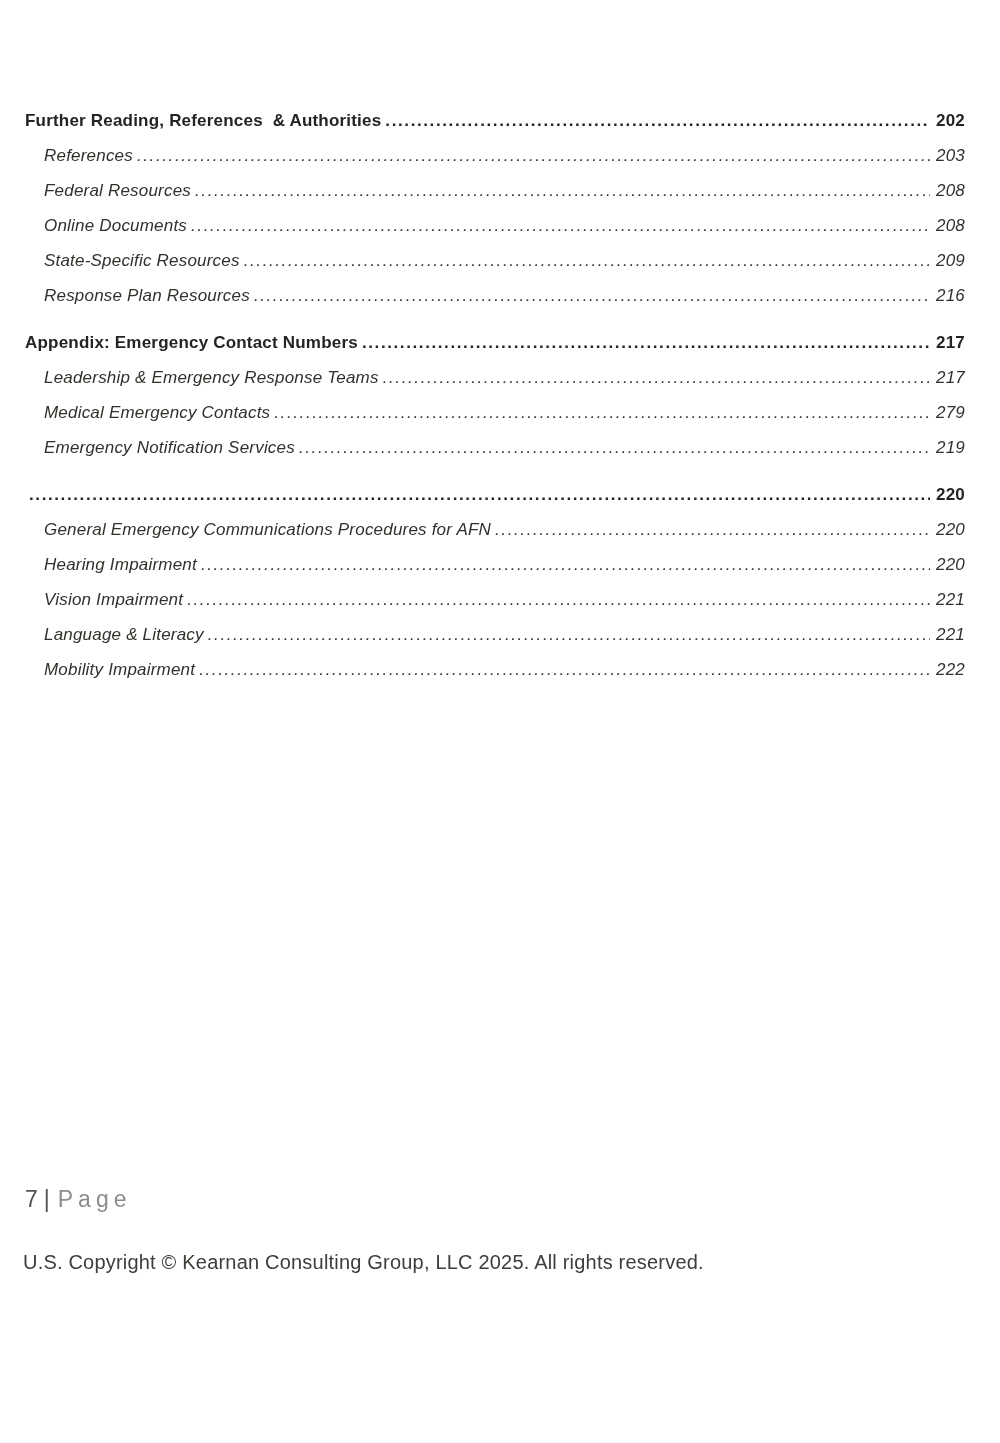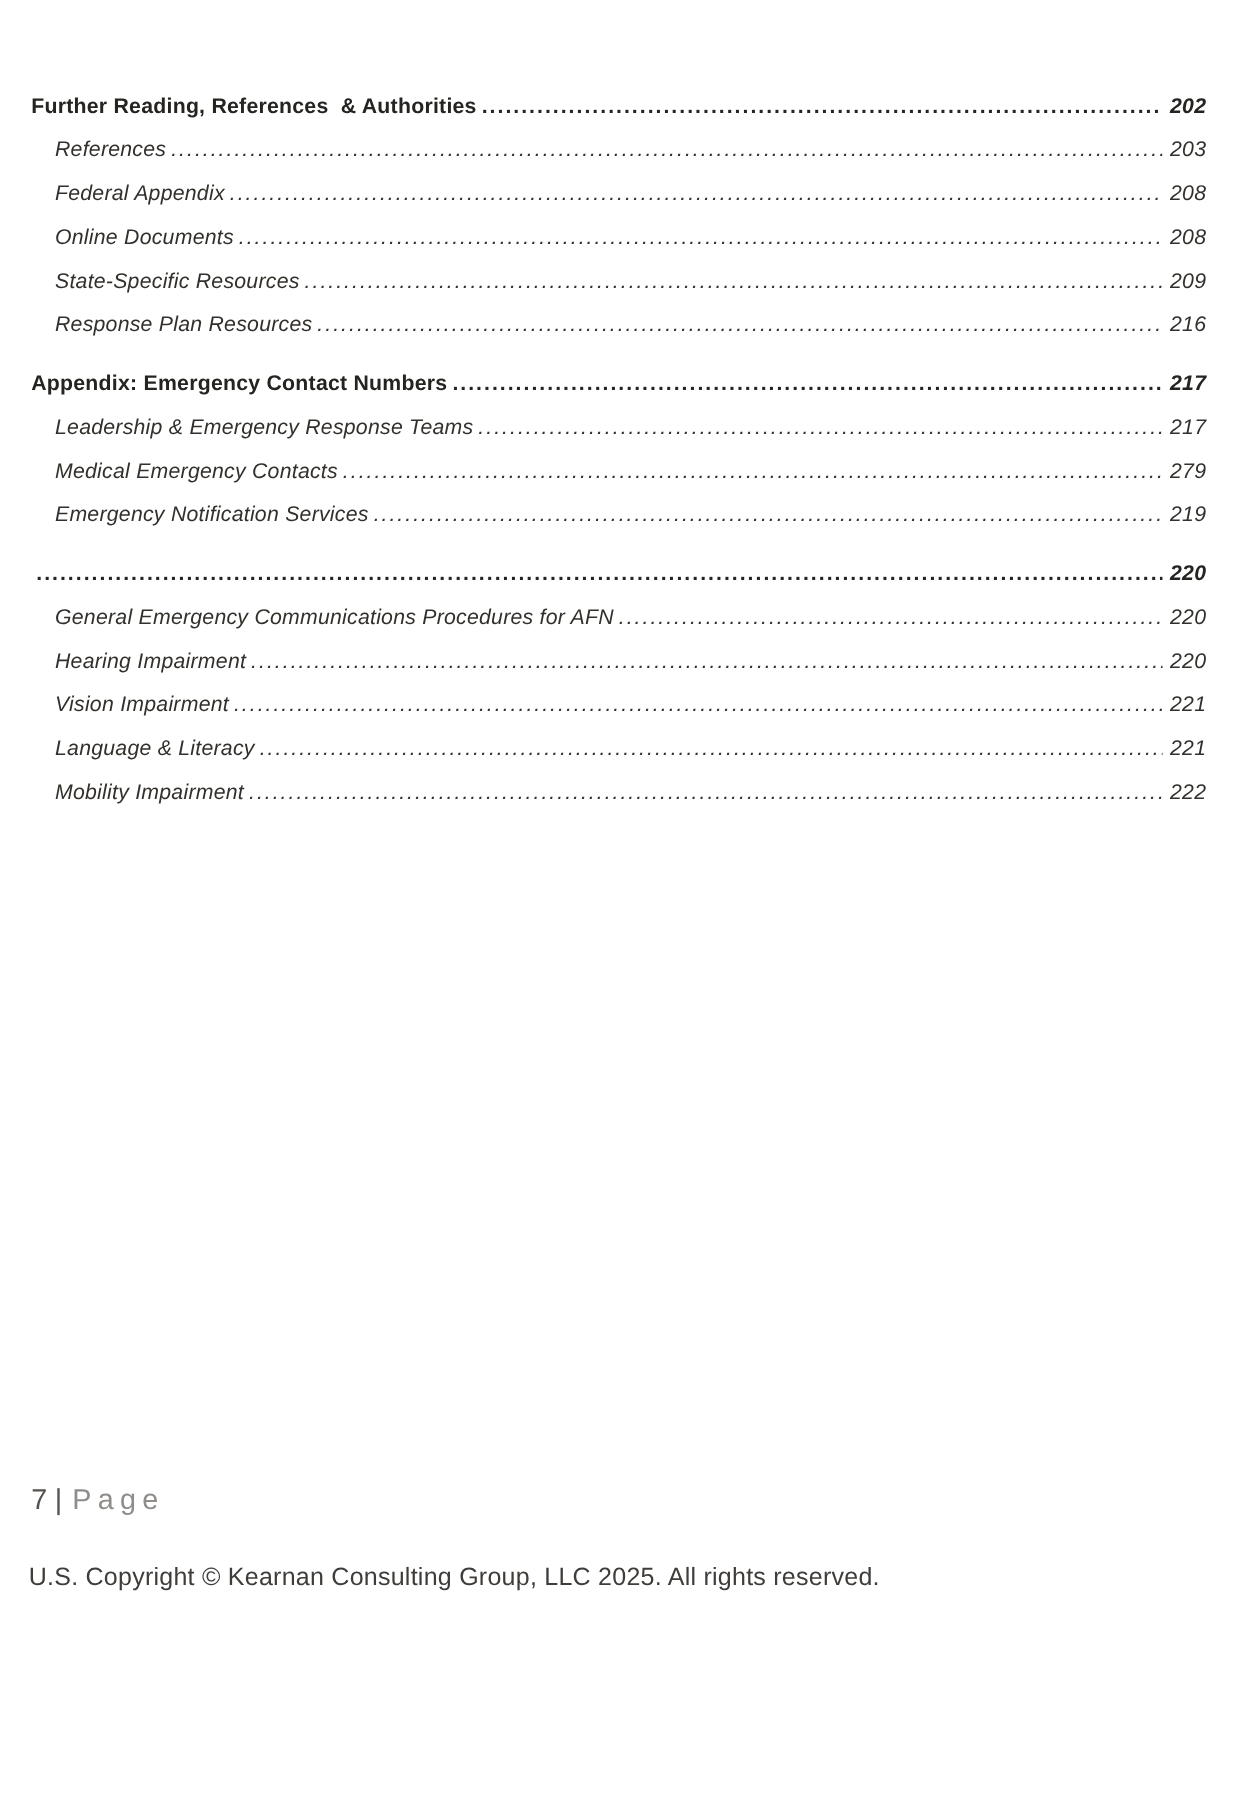--- a/index.html
+++ b/index.html
@@ -13,21 +13,21 @@
   html,body{margin:0;padding:0;}
   body{
     width:1000px;height:1443px;
     background:var(--page-bg,#fff);
     position:relative;overflow:hidden;
     font-family:"Liberation Sans",sans-serif;
     -webkit-font-smoothing:antialiased;
   }
   .toc{
     position:absolute;top:0;left:25px;width:940px;
-    padding-top:67px;
+    padding-top:103px;
   }
   .toc-row{
     display:flex;align-items:baseline;
     height:35px;line-height:35px;
     font-size:17px;color:var(--toc-text,#33302c);
     letter-spacing:.2px;
     text-decoration:none;
   }
   .toc-row.lvl1{
     font-weight:bold;color:var(--toc-heading,#262421);
@@ -39,21 +39,21 @@
   .toc-row .t{white-space:pre;flex:0 0 auto;}
   .toc-row .leader{
     flex:1 1 auto;min-width:0;overflow:hidden;white-space:nowrap;
     margin:0 6px 0 4px;
   }
   .toc-row .leader::after{
     content:"..................................................................................................................................................................................................................................................................";
     letter-spacing:1.6px;font-style:normal;
   }
   .toc-row.lvl2 .leader::after{font-style:italic;}
-  .toc-row .p{flex:0 0 auto;font-style:italic;}
+  .toc-row .p{flex:0 0 auto;}
   .pagefoot{
     position:absolute;left:25px;top:1186px;
     font-size:23px;color:var(--page-num-dark,#55524f);
     letter-spacing:1px;
   }
   .pagefoot .word{
     color:var(--page-word-gray,#8f8c89);
     letter-spacing:5px;margin-left:4px;
   }
   .pagefoot .sep{margin:0 3px 0 5px;color:var(--page-num-dark,#55524f);}
@@ -73,21 +73,21 @@
     <span class="t">Further Reading, References  &amp; Authorities</span>
     <span class="leader"></span>
     <span class="p">202</span>
   </div>
   <div class="toc-row lvl2">
     <span class="t">References</span>
     <span class="leader"></span>
     <span class="p">203</span>
   </div>
   <div class="toc-row lvl2">
-    <span class="t">Federal Appendix</span>
+    <span class="t">Federal Resources</span>
     <span class="leader"></span>
     <span class="p">208</span>
   </div>
   <div class="toc-row lvl2">
     <span class="t">Online Documents</span>
     <span class="leader"></span>
     <span class="p">208</span>
   </div>
   <div class="toc-row lvl2">
     <span class="t">State-Specific Resources</span>

